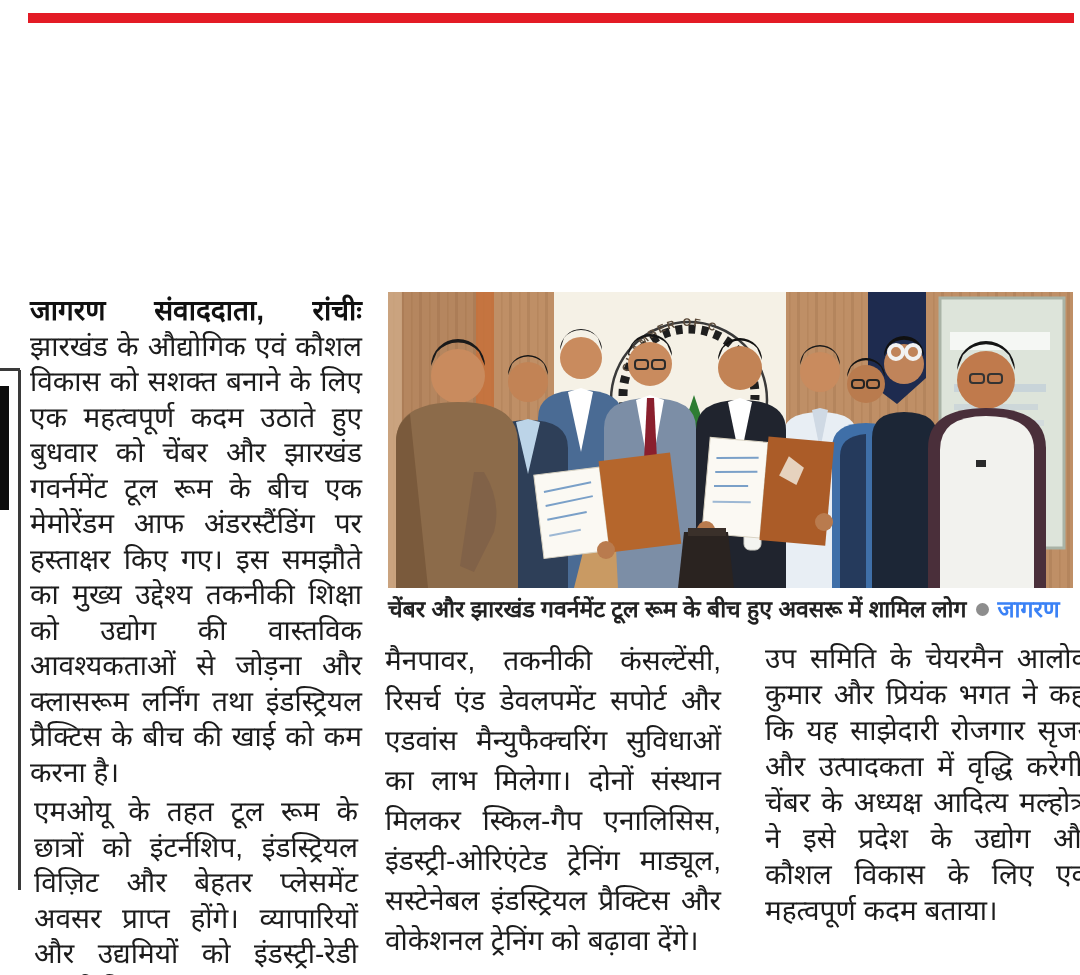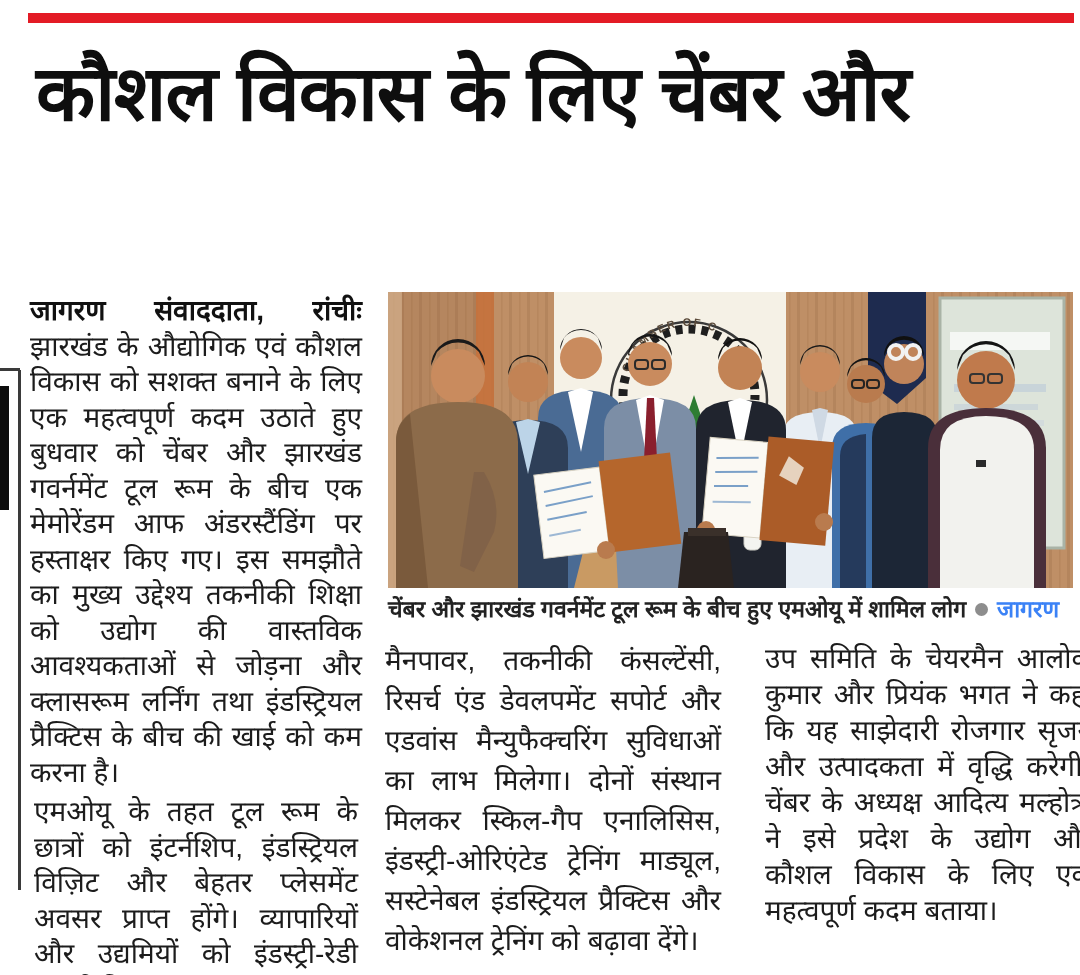--- a/index.html
+++ b/index.html
@@ -65,21 +65,20 @@
   .caption-credit{font-weight:700;color:#3b82f6;}
 </style>
 </head>
 <body>
 
 <div class="page">
 
   <div class="red-rule"></div>
 
   <div class="headline">
-    <div>कौशल विकास के लिए चेंबर और</div>
   </div>
 
   <div class="edge-rule-h"></div>
   <div class="edge-rule-v"></div>
   <div class="edge-black-bar"></div>
 
   <div class="body-col col-left">
     <p style="margin:0;"><span class="dateline">जागरण संवाददाता, रांचीः</span> <span>झारखंड के औद्योगिक एवं कौशल विकास को सशक्त बनाने के लिए एक महत्वपूर्ण कदम उठाते हुए बुधवार को चेंबर और झारखंड गवर्नमेंट टूल रूम के बीच एक मेमोरेंडम आफ अंडरस्टैंडिंग पर हस्ताक्षर किए गए। इस समझौते का मुख्य उद्देश्य तकनीकी शिक्षा को उद्योग की वास्तविक आवश्यकताओं से जोड़ना और क्लासरूम लर्निंग तथा इंडस्ट्रियल प्रैक्टिस के बीच की खाई को कम करना है।</span></p>
     <p class="para2" style="margin:4px;">एमओयू के तहत टूल रूम के छात्रों को इंटर्नशिप, इंडस्ट्रियल विज़िट और बेहतर प्लेसमेंट अवसर प्राप्त होंगे। व्यापारियों और उद्यमियों को इंडस्ट्री-रेडी तकनीकी</p>
   </div>
@@ -245,21 +244,21 @@
           <rect x="600" y="82" width="14" height="9" rx="3" fill="none" stroke="#333" stroke-width="2"></rect>
           <path d="M540 296 v-140 q0 -40 58 -40 q60 0 60 40 v140 z" fill="#4a2f3a"></path>
           <path d="M552 296 v-138 q0 -34 46 -34 q48 0 48 34 v138 z" fill="#f2f2ee"></path>
           <rect x="588" y="168" width="10" height="7" fill="#2a2a2a"></rect>
         </g>
       </g>
     </svg>
   </div>
 
   <div class="caption-row">
-    <span>चेंबर और झारखंड गवर्नमेंट टूल रूम के बीच हुए एमओयू में शामिल लोग</span>
+    <span>चेंबर और झारखंड गवर्नमेंट टूल रूम के बीच हुए अवसरू में शामिल लोग</span>
     <span class="caption-bullet"></span>
     <span class="caption-credit">जागरण</span>
   </div>
 
   <div class="body-col col-mid">मैनपावर, तकनीकी कंसल्टेंसी, रिसर्च एंड डेवलपमेंट सपोर्ट और एडवांस मैन्युफैक्चरिंग सुविधाओं का लाभ मिलेगा। दोनों संस्थान मिलकर स्किल-गैप एनालिसिस, इंडस्ट्री-ओरिएंटेड ट्रेनिंग माड्यूल, सस्टेनेबल इंडस्ट्रियल प्रैक्टिस और वोकेशनल ट्रेनिंग को बढ़ावा देंगे।</div>
 
   <div class="body-col col-right">उप समिति के चेयरमैन आलोक कुमार और प्रियंक भगत ने कहा कि यह साझेदारी रोजगार सृजन और उत्पादकता में वृद्धि करेगी। चेंबर के अध्यक्ष आदित्य मल्होत्रा ने इसे प्रदेश के उद्योग और कौशल विकास के लिए एक महत्वपूर्ण कदम बताया।</div>
 
 </div>
 

